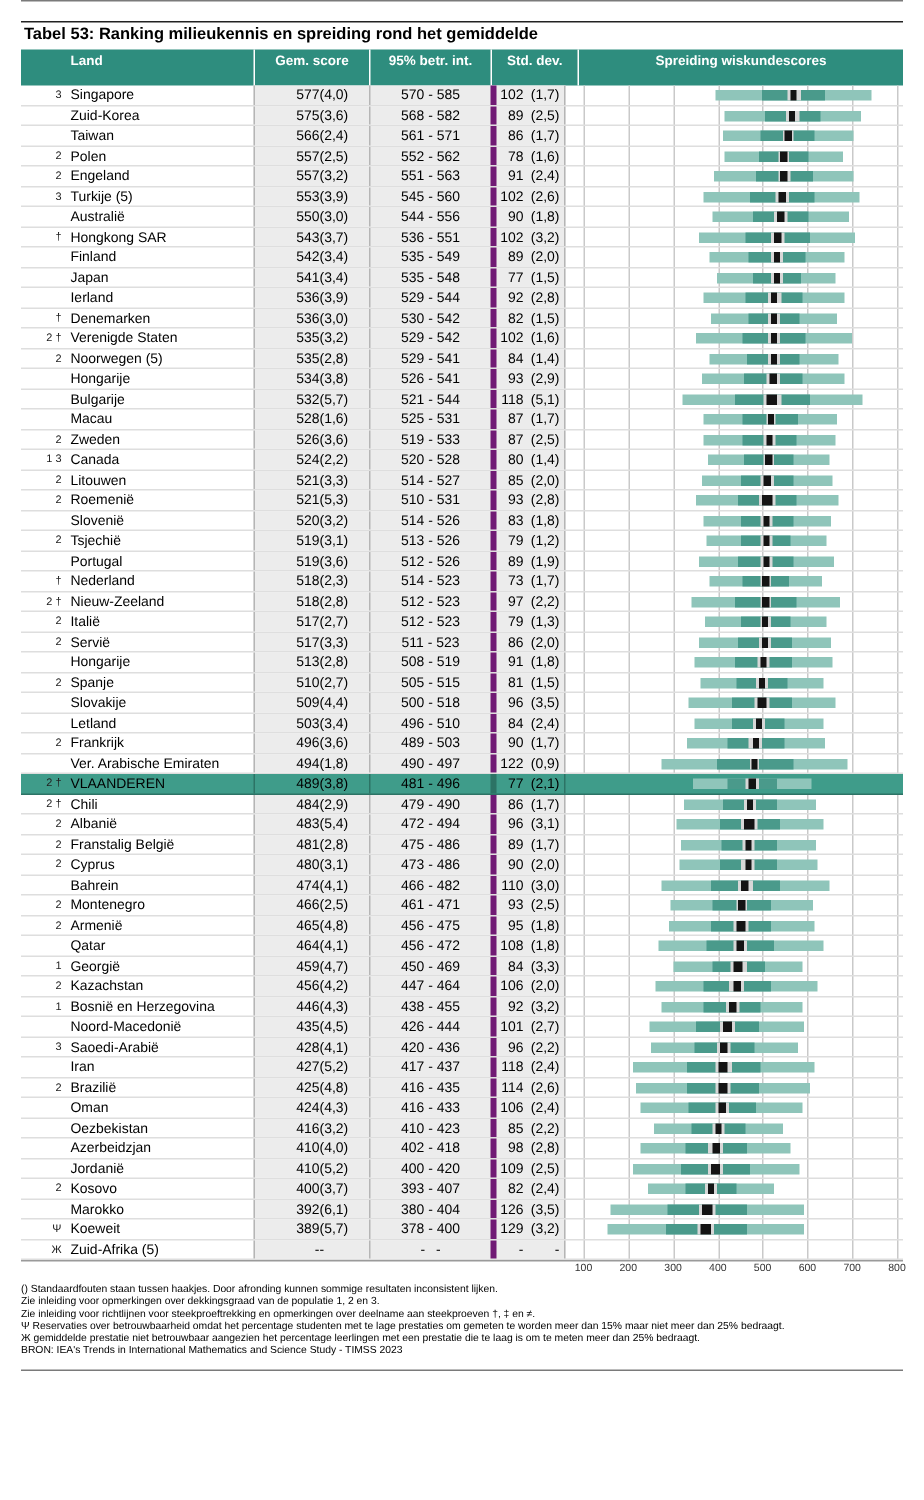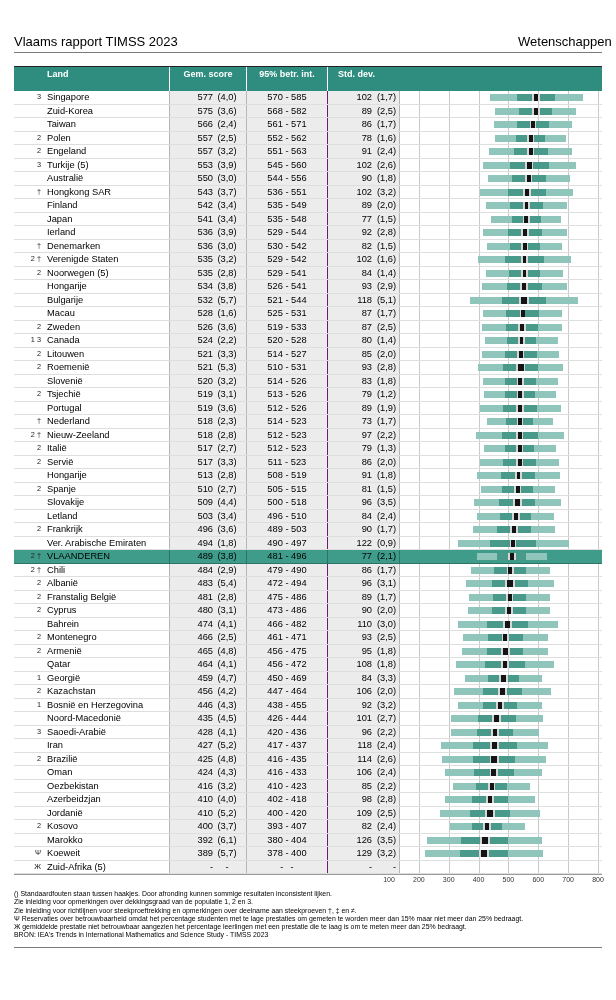--- a/index.html
+++ b/index.html
@@ -29,24 +29,24 @@
   .gridline { position: absolute; top: 0; bottom: 0; width: 1px; background: #c9c9c9; }
 
   .row { display: flex; height: 13.5px; line-height: 13px; font-size: 9.3px;
     position: relative; z-index: 1; border-bottom: 1px solid #dedede; }
   .cell { overflow: hidden; white-space: nowrap; }
   .cell.pfx { width: 30px; text-align: right; padding-right: 3px; font-size: 7.3px;
     line-height: 11px; color: #222; }
   .cell.land { width: 125px; padding-left: 3px; }
   .cell.score { width: 77px; display: flex; background: #ececec; border-left: 1px solid #b5b5b5; }
   .cell.ci { width: 81px; text-align: center; background: #ececec; border-left: 1px solid #b5b5b5; }
-  .cell.sd { width: 73px; display: flex; background: #ececec;
-    border-left: 1px solid #701a75; border-right: 1px solid #b5b5b5; justify-content: center; }
+  .cell.sd { width: 50px; display: flex; background: #ececec;
+    border-left: 4px solid #701a75; border-right: 1px solid #b5b5b5; justify-content: center; }
   .num { flex: 1; text-align: right; }
-  .score .se { width: 33px; text-align: center; padding-right: 5px; }
+  .score .se { width: 33px; text-align: left; padding-right: 5px; }
   .sd .se { width: 27px; text-align: right; padding-right: 3px; }
   .cell.chart { flex: 1; position: relative; }
   .plot { position: absolute; left: 4px; right: 4px; top: 0; bottom: 0; }
   .seg { position: absolute; top: 3px; height: 7px; }
 
   .row.hl { border-bottom-color: #2c7365; }
   .row.hl .cell { background: transparent; border-left-color: #2c7365; border-right-color: #2c7365; }
   .row.hl .cell.land { font-weight: normal; }
 
   .axis { position: relative; height: 10px; margin-left: 375px; width: 209px; }
@@ -56,33 +56,31 @@
   .footnotes { margin-top: 5px; }
   .fn { font-size: 6.9px; line-height: 8.3px; color: #000; white-space: nowrap; overflow: hidden; }
   .rule-3 { border: none; border-top: 1px solid #7a7a7a; margin-top: 7px; }
   .bottom-note { font-size: 7.6px; padding-top: 4px; }
 </style>
 </head>
 <body>
 
 <div class="page">
 
-  <div class="page-header">
-    <span class="hdr-left">Vlaams rapport TIMSS 2023</span>
-    <span class="hdr-right">Wetenschappen</span>
-  </div>
   <hr class="rule-1">
   <hr class="rule-2">
+  <div class="table-title">Tabel 53: Ranking milieukennis en spreiding rond het gemiddelde</div>
 
   <div class="timss-table">
     <div class="thead" id="thead" style="background: rgb(46, 141, 126);">
       <div class="hcell h-land">Land</div>
       <div class="hcell h-score">Gem. score</div>
       <div class="hcell h-ci">95% betr. int.</div>
       <div class="hcell h-sd">Std. dev.</div>
+      <div class="hcell h-chart">Spreiding wiskundescores</div>
     </div>
     <div class="tbody" id="tbody">
       <div class="gridwrap" id="gridwrap">
           <div class="gridline" style="left: 0%;"></div>
           <div class="gridline" style="left: 14.2857%;"></div>
           <div class="gridline" style="left: 28.5714%;"></div>
           <div class="gridline" style="left: 42.8571%;"></div>
           <div class="gridline" style="left: 57.1429%;"></div>
           <div class="gridline" style="left: 71.4286%;"></div>
           <div class="gridline" style="left: 85.7143%;"></div>

